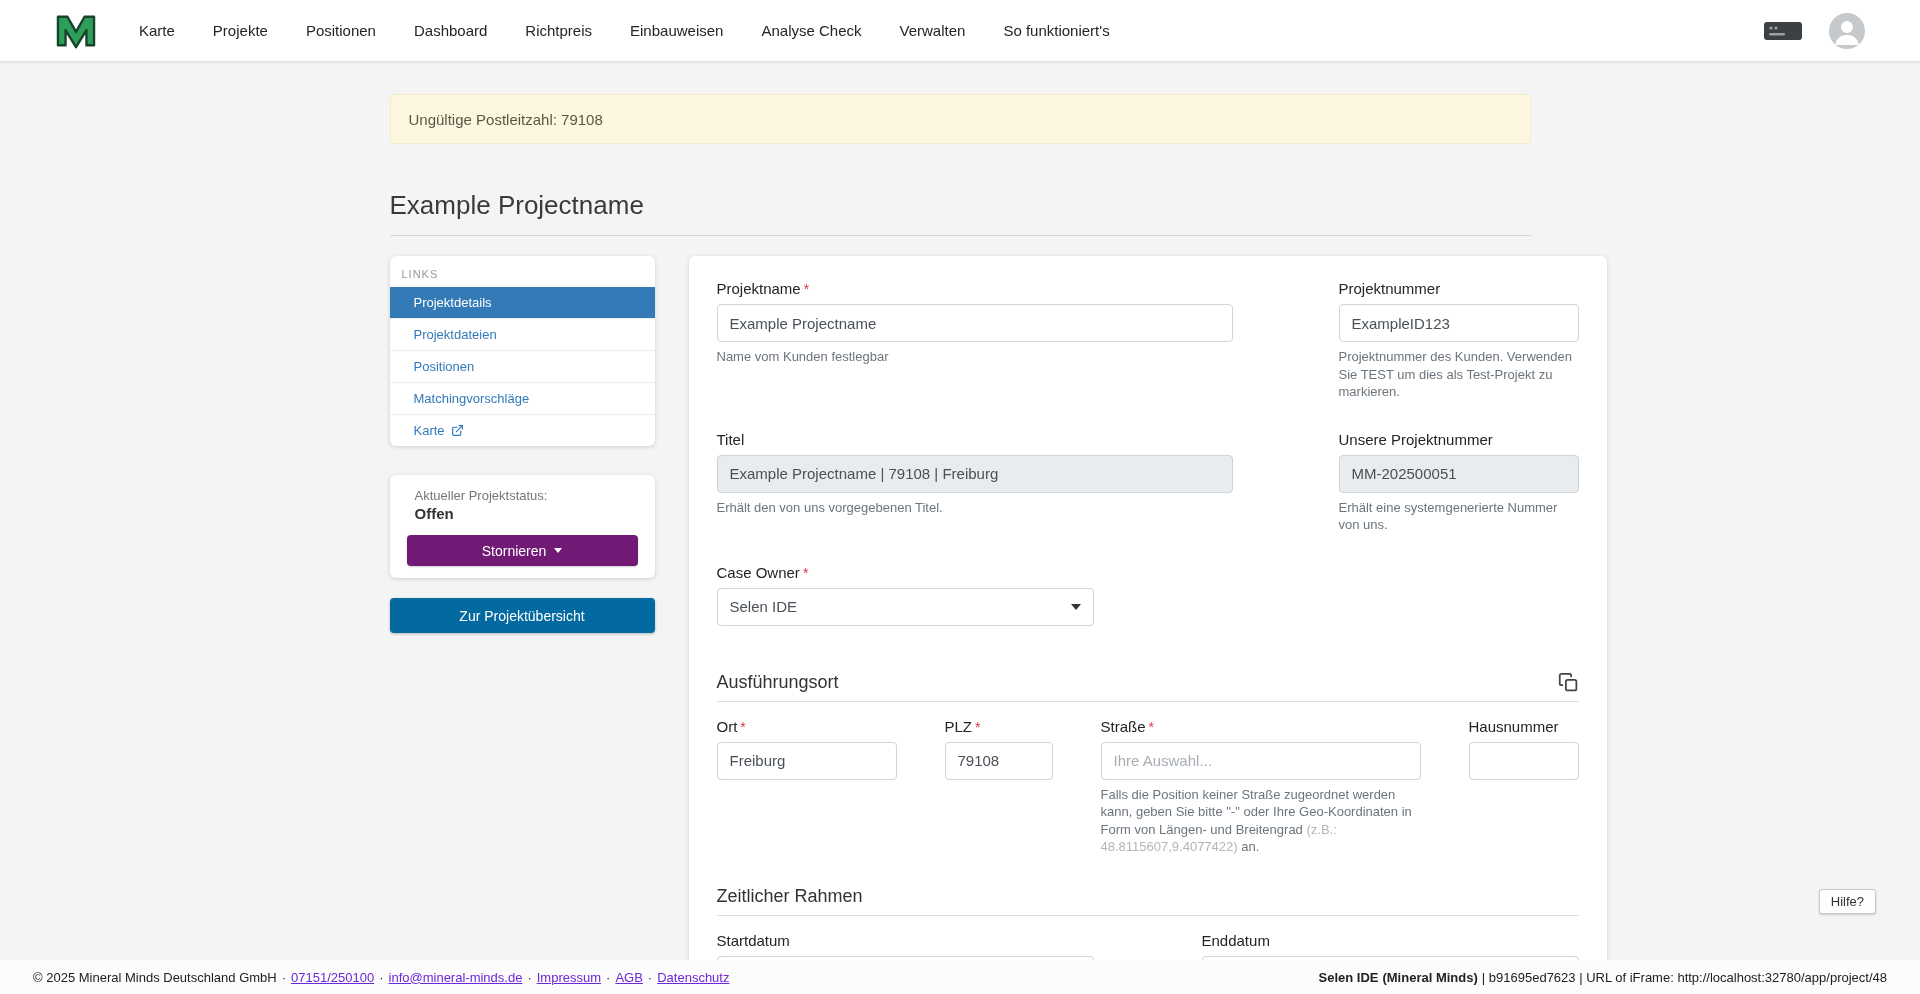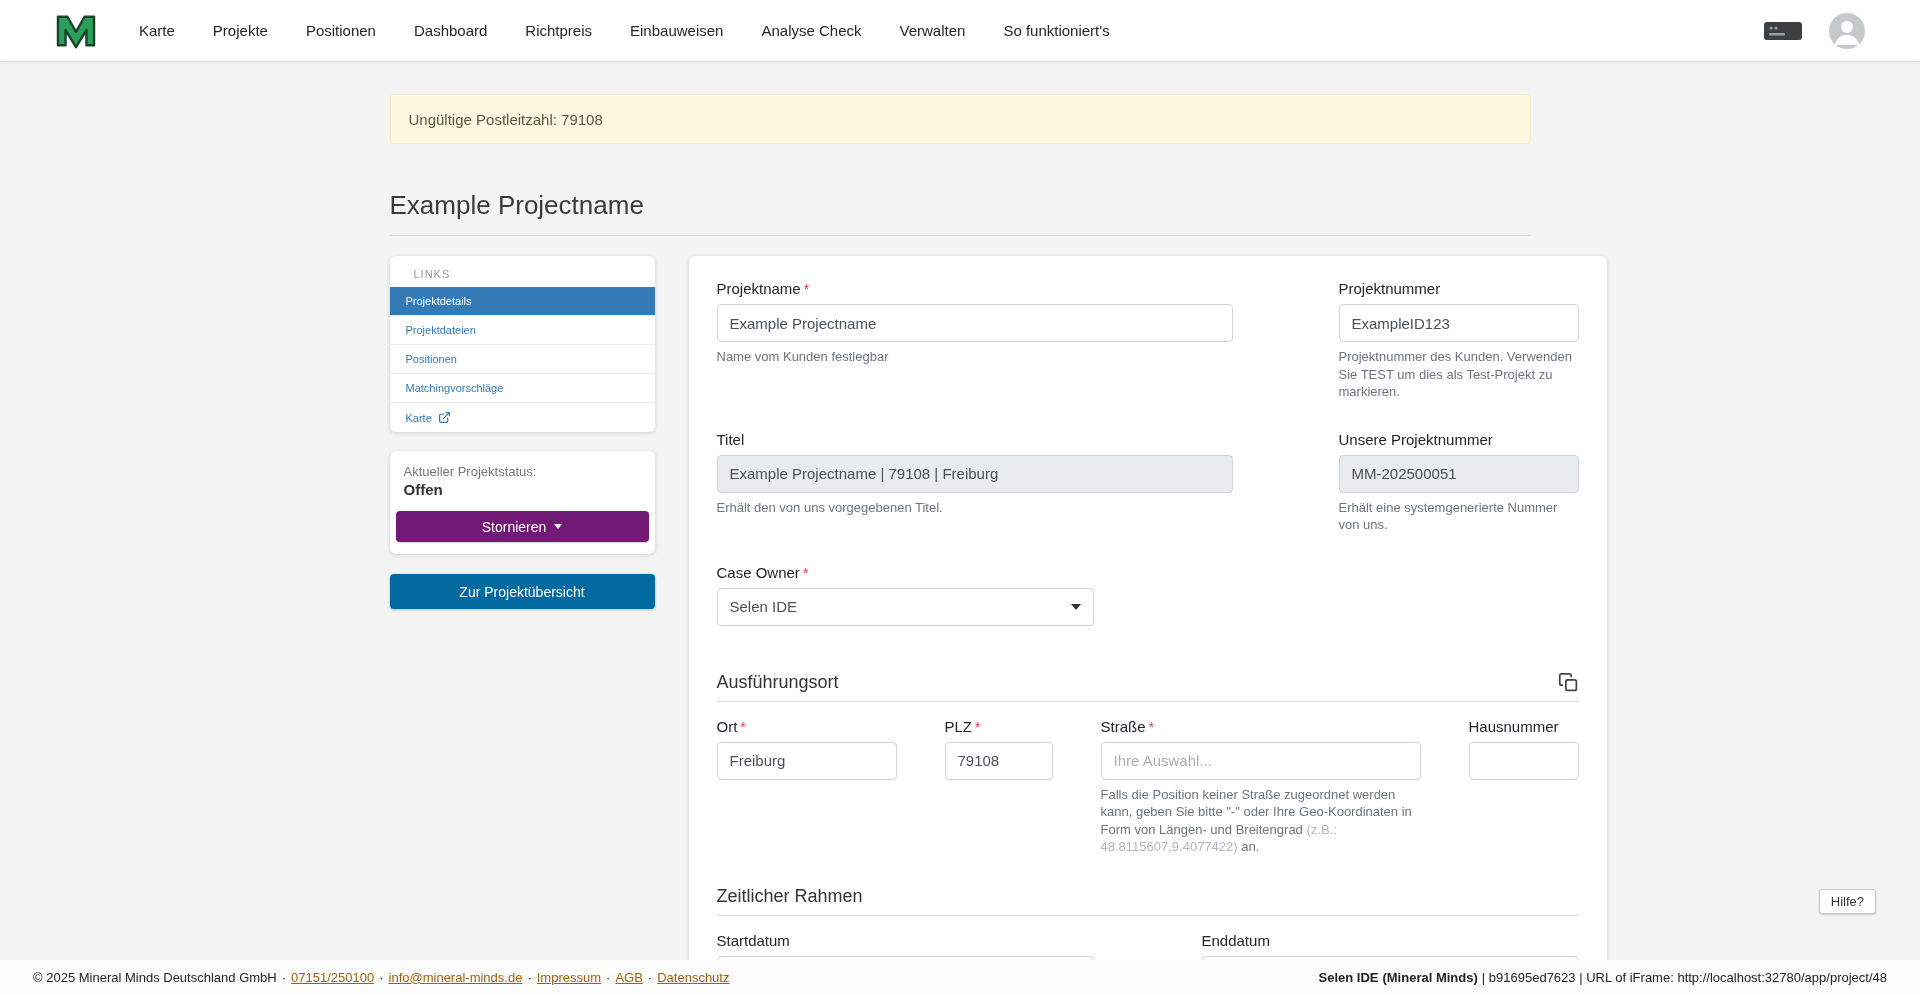--- a/index.html
+++ b/index.html
@@ -33,30 +33,30 @@
   h1.page-title { margin:46px 0 0; font-size:26px; font-weight:400; color:#3a3a3a; }
   hr.title-hr { border:0; border-top:1px solid #d9d9d9; margin:14px 0 20px; }
   .content-row { display:flex; align-items:flex-start; }
   
   .sidebar { width:265px; flex:none; }
   .card {
     background:#fff; border-radius:6px; box-shadow:0 1px 4px rgba(0,0,0,.16);
   }
   .links-card { overflow:hidden; }
   .links-header {
-    padding:12px 24px 7px; font-size:11px; letter-spacing:1px; color:#9a9a9a;
+    padding:12px 12px 7px; font-size:11px; letter-spacing:1px; color:#9a9a9a;
     text-transform:uppercase;
   }
   .side-item {
-    padding:8px 16px; font-size:11px; color:#337ab7; cursor:pointer;
+    padding:8px 24px; font-size:13px; color:#337ab7; cursor:pointer;
     display:flex; align-items:center; gap:6px;
   }
   .side-item + .side-item { border-top:1px solid #ececec; }
   .side-item.active { background:#337ab7; color:#fff; border-top-color:#337ab7; }
-  .status-card { margin-top:19px; padding:13px 6px 12px; }
+  .status-card { margin-top:29px; padding:13px 17px 12px; }
   .status-label { font-size:13px; color:#767676; padding:0 8px; }
   .status-value { font-size:15px; font-weight:bold; color:#333; padding:2px 8px 0; }
   .btn {
     border:none; border-radius:4px; cursor:pointer; font-family:inherit;
     font-size:14px; color:#fff; display:inline-flex; align-items:center; justify-content:center;
   }
   .btn-danger {
     width:100%; height:31px; margin-top:13px; background:#701a75;
     box-shadow:0 1px 2px rgba(0,0,0,.2); gap:8px;
   }
@@ -110,21 +110,21 @@
     border:1px solid #c9c9c9; border-radius:3px; padding:4px 11px;
     font-size:13px; color:#333; cursor:pointer; box-shadow:0 1px 2px rgba(0,0,0,.18);
     font-family:inherit;
   }
   .footer {
     position:absolute; bottom:0; left:0; width:100%; height:34px; background:#fcfcfc;
     display:flex; align-items:center; justify-content:space-between;
     padding:0 33px; font-size:13px; color:#222;text-align:center;
   }
   .footer-left { display:flex; align-items:center; gap:5px; }
-  .footer-left a { color:#a16207; text-decoration:underline; cursor:pointer; }
+  .footer-left a { color:#6d28d9; text-decoration:underline; cursor:pointer; }
   .footer-right { display:flex; align-items:center; gap:4px; }
   .footer-right .bold { font-weight:bold; }
 </style>
 </head>
 <body>
 
 <nav class="topnav">
   <div class="logo">
     <svg width="42" height="38" viewBox="0 0 44 40">
       <path d="M3 5 L13 5 L22 21 L31 5 L41 5 L41 35 L33 35 L33 19 L22 37 L11 19 L11 35 L3 35 Z" fill="#2e9e5b" stroke="#16432a" stroke-width="2.5" stroke-linejoin="round"></path>

